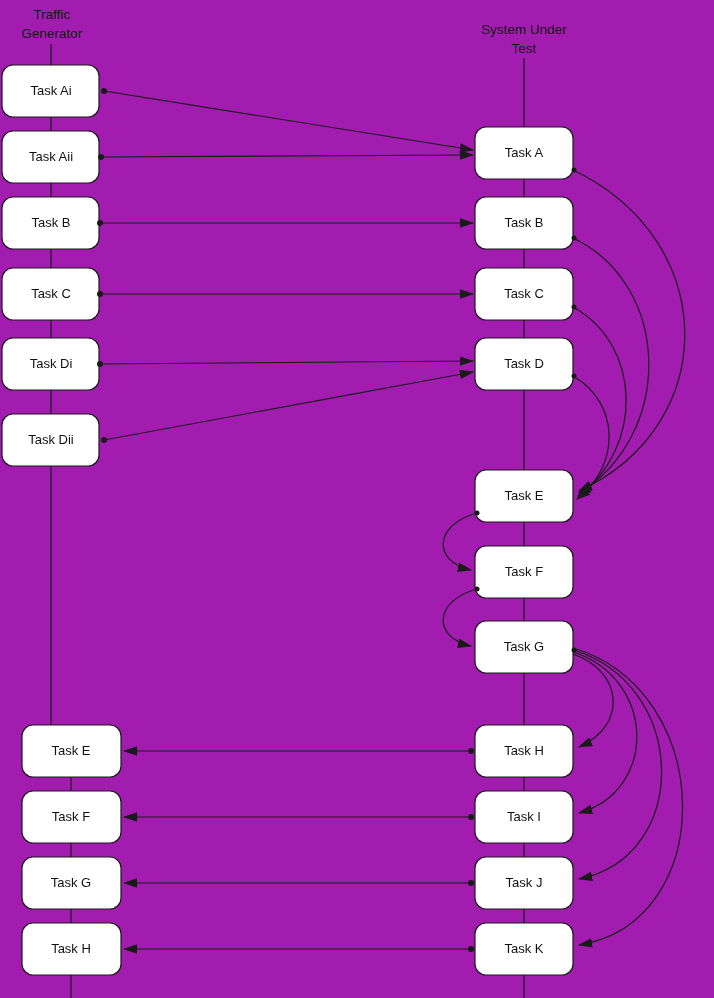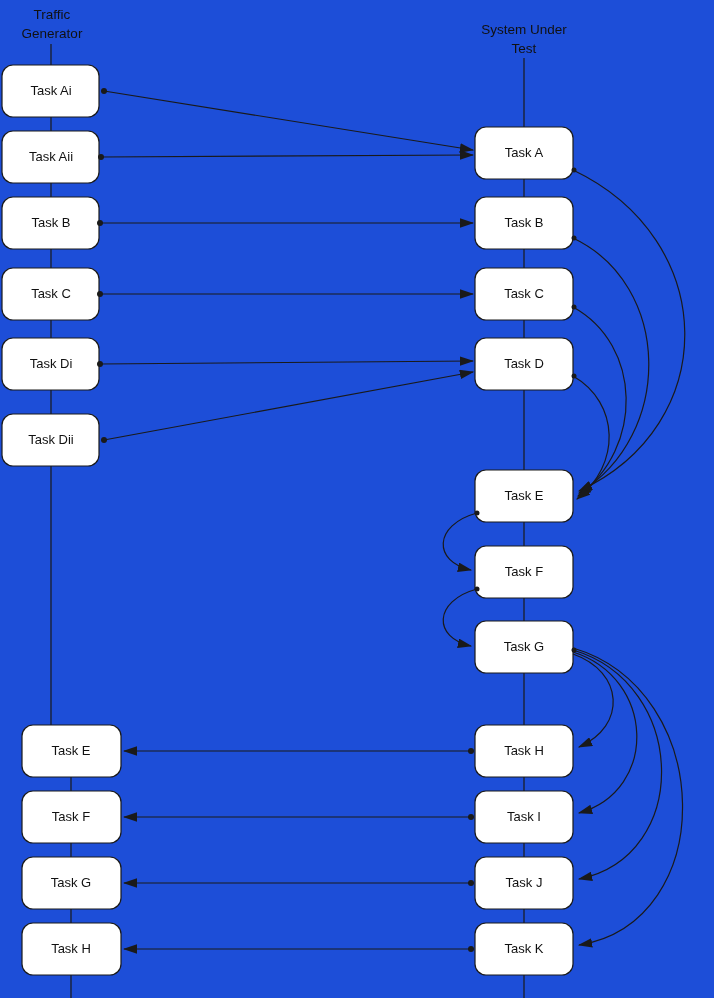--- a/index.html
+++ b/index.html
@@ -1,16 +1,16 @@
 <!DOCTYPE html>
 <html><head>
 <meta charset="utf-8">
 <style>
   html, body { margin: 0; padding: 0; background: #ffffff; }
-  .canvas-wrap { width: 714px; height: 998px; position: relative; background: #1d4ed8; }
+  .canvas-wrap { width: 714px; height: 998px; position: relative; background: #a21caf; }
   svg { display: block; }
   .node { fill: #ffffff; stroke: #1a1a1a; stroke-width: 1.2; }
   .edge, .lifeline { fill: none; stroke: #1a1a1a; stroke-width: 1.2; }
   .dot { fill: #1a1a1a; stroke: none; }
   text { font-family: "Liberation Sans", sans-serif; font-size: 13px; fill: #111111; text-anchor: middle; }
   .header-text { font-size: 13.5px; }
 </style>
 </head>
 <body>
 

